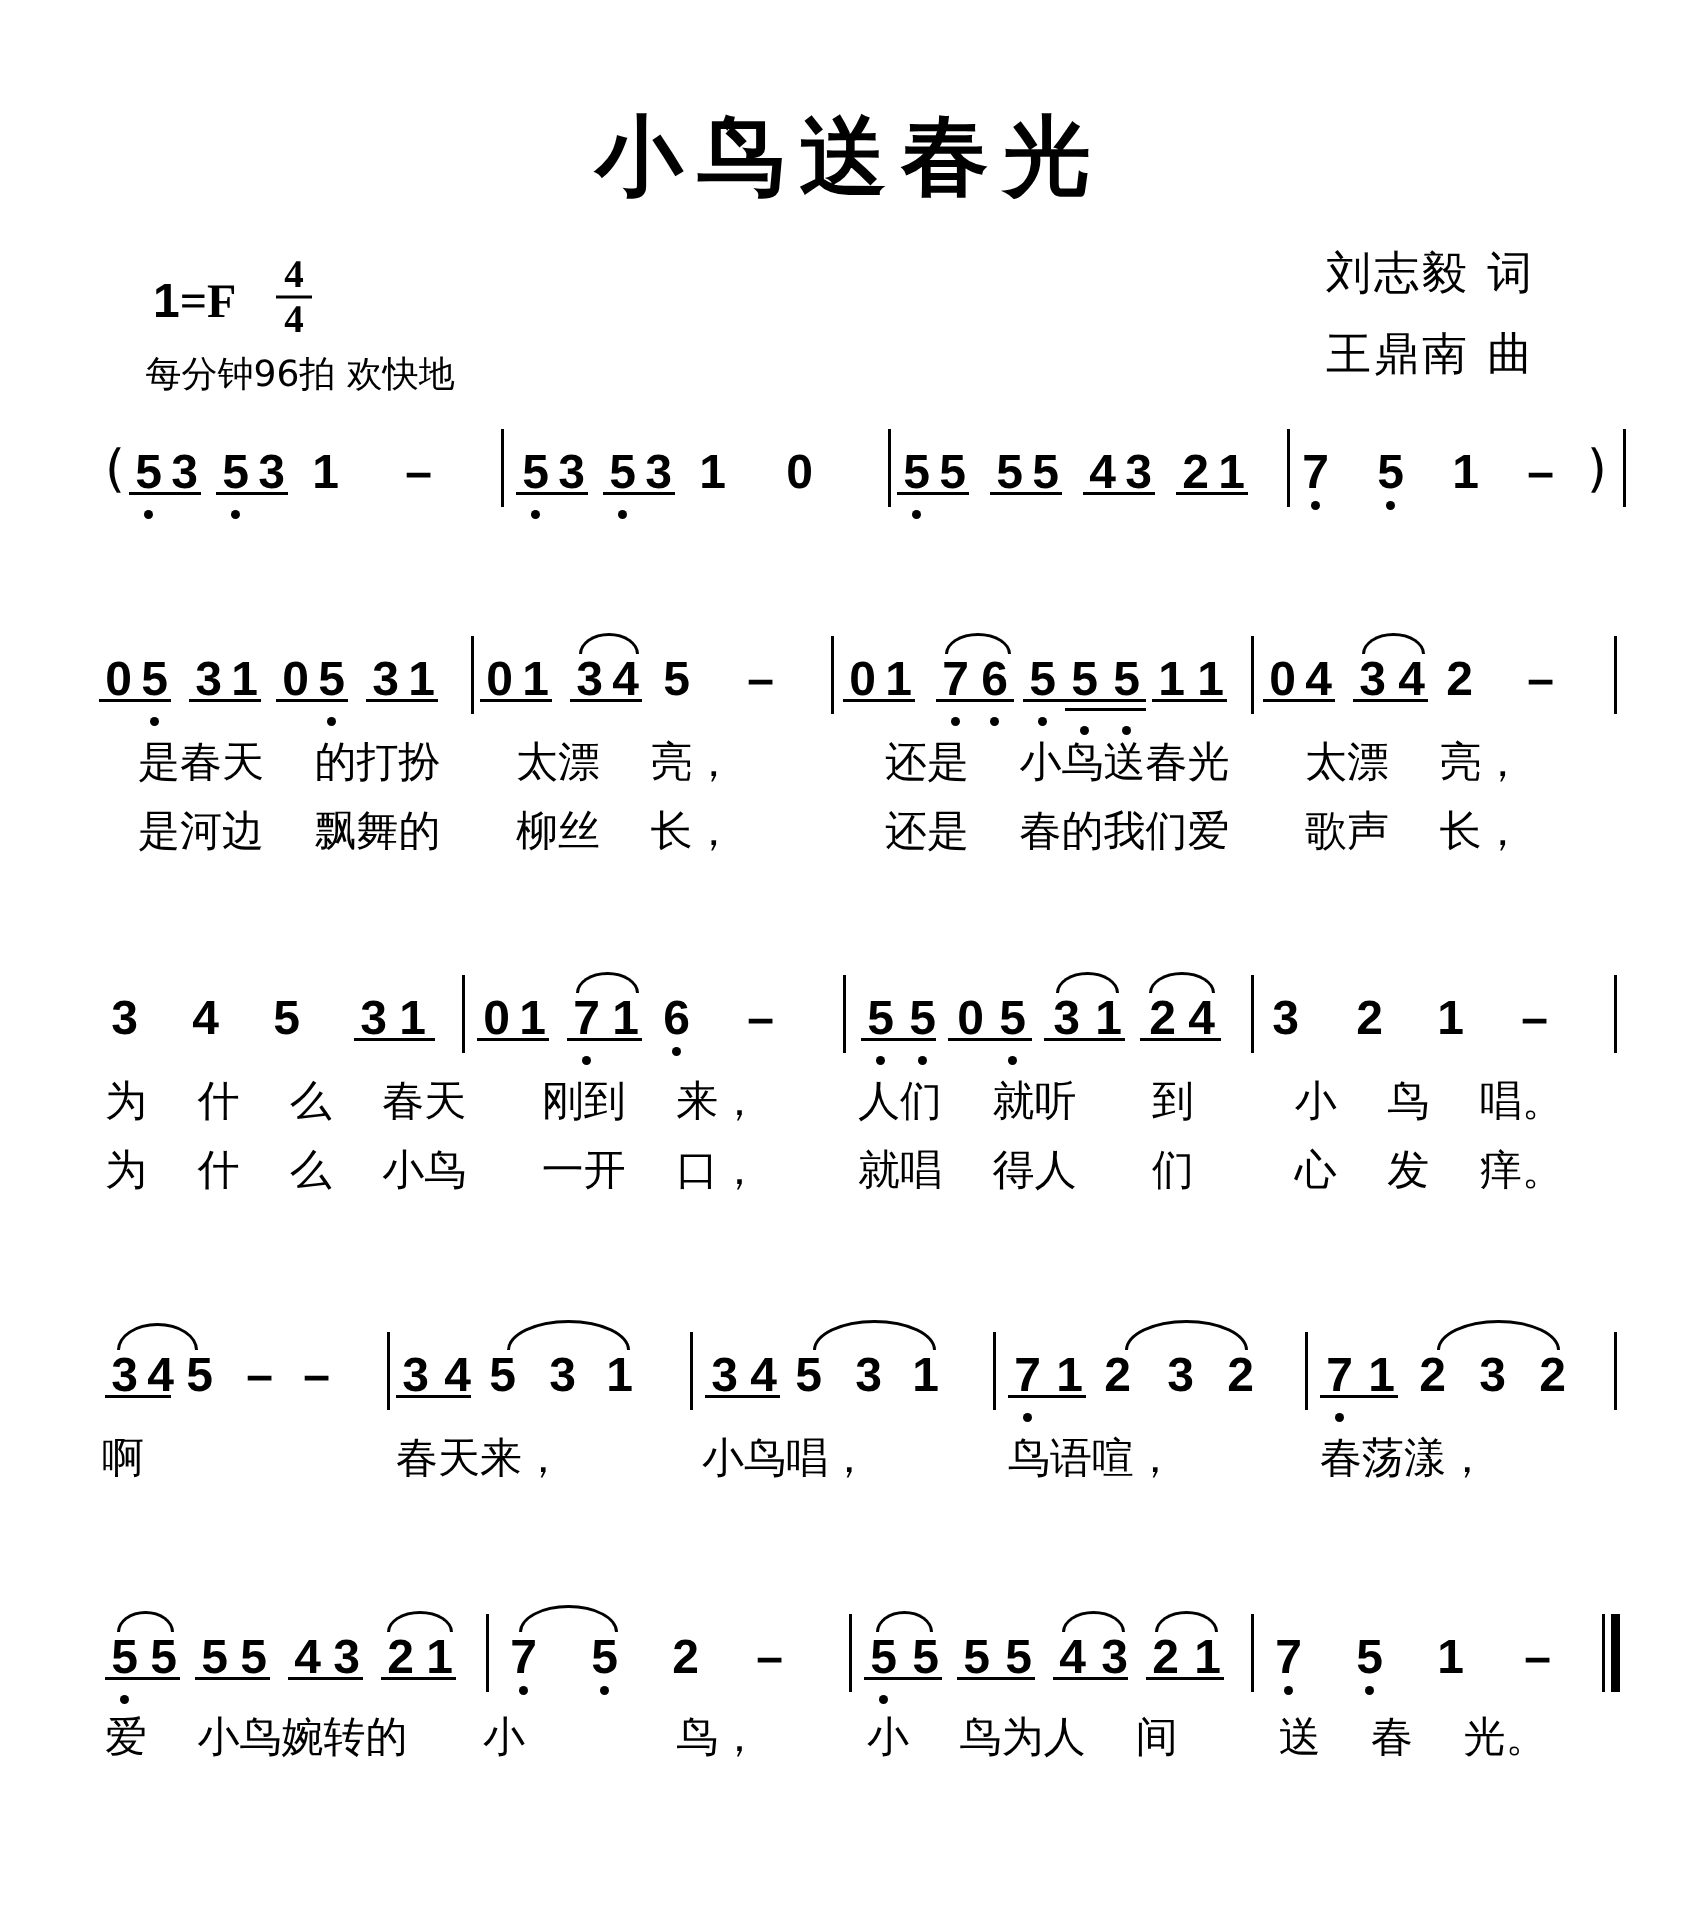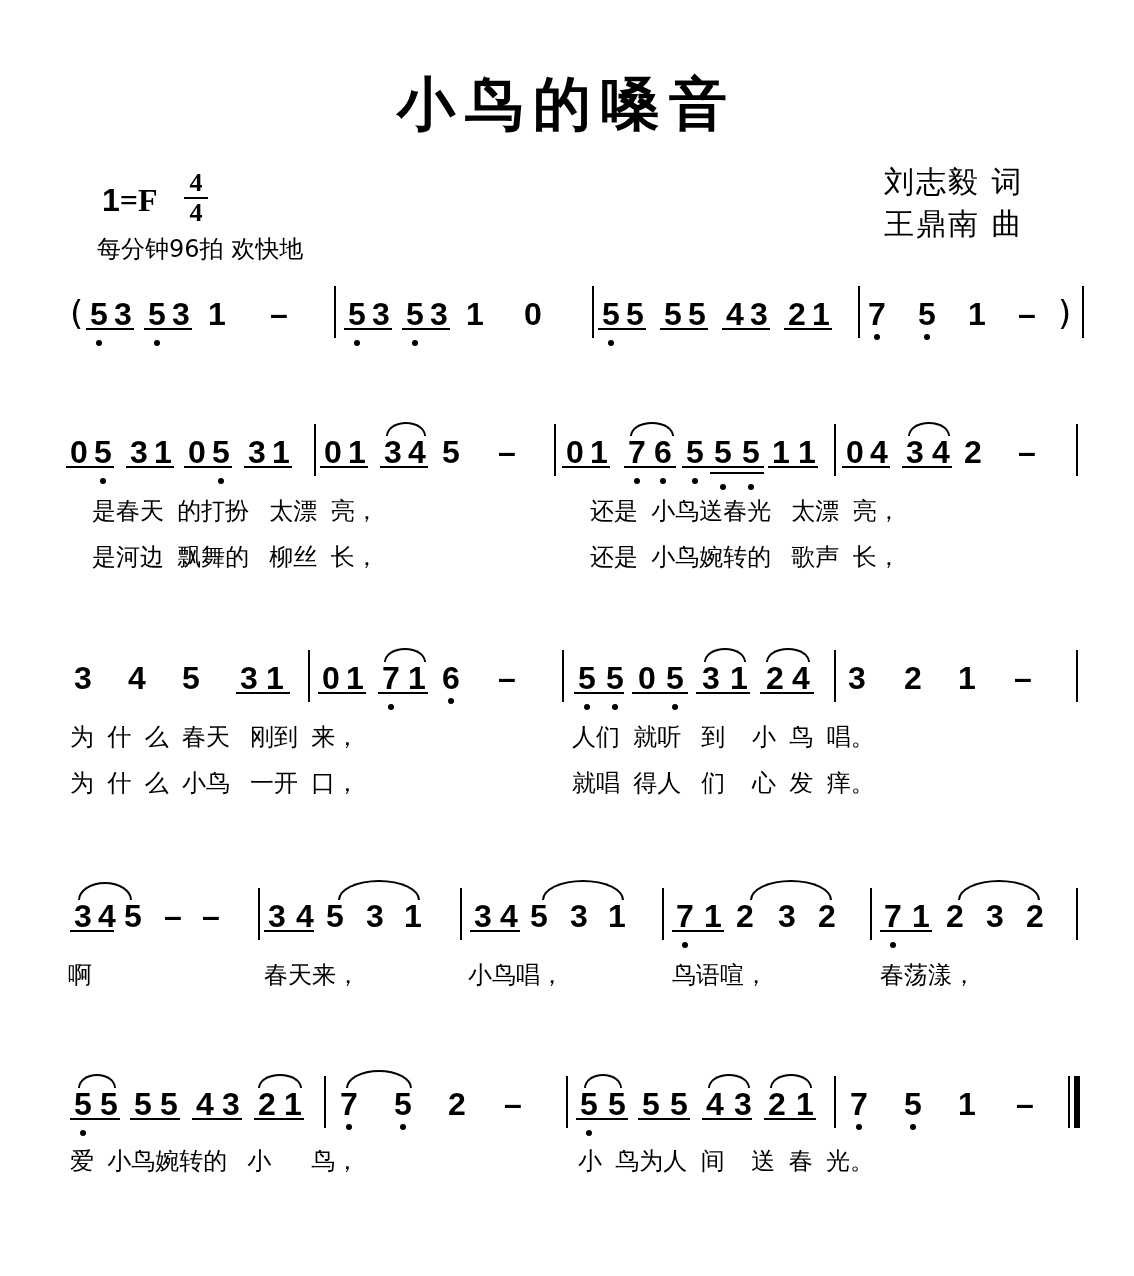--- a/index.html
+++ b/index.html
@@ -12,38 +12,38 @@
   .time .bar { height:2px; background:#000; margin:1px 0; }
   .tempo { position:absolute; left:97px; top:233px; font-family:"DejaVu Sans", sans-serif; font-size:24px; }
   .credit { position:absolute; left:884px; font-family:"DejaVu Sans", sans-serif; font-size:30px; letter-spacing:2px; }
   .note { position:absolute; font-family:"Liberation Sans", sans-serif; font-weight:bold; font-size:32px; line-height:32px; width:22px; text-align:center; }
   .dot { position:absolute; width:6px; height:6px; border-radius:50%; background:#000; }
   .uline { position:absolute; height:2px; background:#000; }
   .barline { position:absolute; width:2px; background:#000; }
   .thick { width:6px; }
   .slur { position:absolute; border:2px solid #000; border-bottom:none; border-radius:50% 50% 0 0 / 100% 100% 0 0; }
   .paren { position:absolute; font-family:"DejaVu Sans", sans-serif; font-size:34px; line-height:34px; }
-  .lyric { position:absolute; font-family:Liberation Sans, sans-serif; font-size:24px; line-height:30px; white-space:pre; }
+  .lyric { position:absolute; font-family:Liberation Mono, monospace; font-size:28px; line-height:30px; white-space:pre; }
 </style>
 </head>
 <body>
 
-<div class="title">小鸟的嗓音</div>
+<div class="title">小鸟送春光</div>
 
 <div class="key">
   <span class="one">1</span><span>=F</span>
 </div>
 <div class="time">
   <div>4</div>
   <div class="bar"></div>
   <div>4</div>
 </div>
 <div class="tempo">每分钟96拍  欢快地</div>
 <div class="credit" style="top:162px">刘志毅 词</div>
-<div class="credit" style="top:204px">王鼎南 曲</div>
+<div class="credit" style="top:216px">王鼎南 曲</div>
 
 <div id="score">
     <div class="paren" style="left: 70px; top: 296px;">(</div>
     <div class="paren" style="left: 1058px; top: 296px;">)</div>
     <div class="note" style="left: 88px; top: 298px;">5</div>
     <div class="dot" style="left: 96px; top: 340px;"></div>
     <div class="note" style="left: 112px; top: 298px;">3</div>
     <div class="note" style="left: 146px; top: 298px;">5</div>
     <div class="dot" style="left: 154px; top: 340px;"></div>
     <div class="note" style="left: 170px; top: 298px;">3</div>
@@ -271,21 +271,21 @@
     <div class="slur" style="left: 258px; width: 40px; top: 1074px; height: 12px;"></div>
     <div class="slur" style="left: 346px; width: 62px; top: 1070px; height: 16px;"></div>
     <div class="slur" style="left: 584px; width: 34px; top: 1074px; height: 12px;"></div>
     <div class="slur" style="left: 708px; width: 38px; top: 1074px; height: 12px;"></div>
     <div class="slur" style="left: 770px; width: 38px; top: 1074px; height: 12px;"></div>
   </div>
 <div id="lyrics">
     <div class="lyric" style="left: 92px; top: 496px;">是春天  的打扮   太漂  亮，</div>
     <div class="lyric" style="left: 590px; top: 496px;">还是  小鸟送春光   太漂  亮，</div>
     <div class="lyric" style="left: 92px; top: 542px;">是河边  飘舞的   柳丝  长，</div>
-    <div class="lyric" style="left: 590px; top: 542px;">还是  小鸟婉转的   歌声  长，</div>
+    <div class="lyric" style="left: 590px; top: 542px;">还是  春的我们爱   歌声  长，</div>
     <div class="lyric" style="left: 70px; top: 722px;">为  什  么  春天   刚到  来，</div>
     <div class="lyric" style="left: 572px; top: 722px;">人们  就听   到    小  鸟  唱。</div>
     <div class="lyric" style="left: 70px; top: 768px;">为  什  么  小鸟   一开  口，</div>
     <div class="lyric" style="left: 572px; top: 768px;">就唱  得人   们    心  发  痒。</div>
     <div class="lyric" style="left: 68px; top: 960px;">啊</div>
     <div class="lyric" style="left: 264px; top: 960px;">春天来，</div>
     <div class="lyric" style="left: 468px; top: 960px;">小鸟唱，</div>
     <div class="lyric" style="left: 672px; top: 960px;">鸟语喧，</div>
     <div class="lyric" style="left: 880px; top: 960px;">春荡漾，</div>
     <div class="lyric" style="left: 70px; top: 1146px;">爱  小鸟婉转的   小      鸟，</div>

